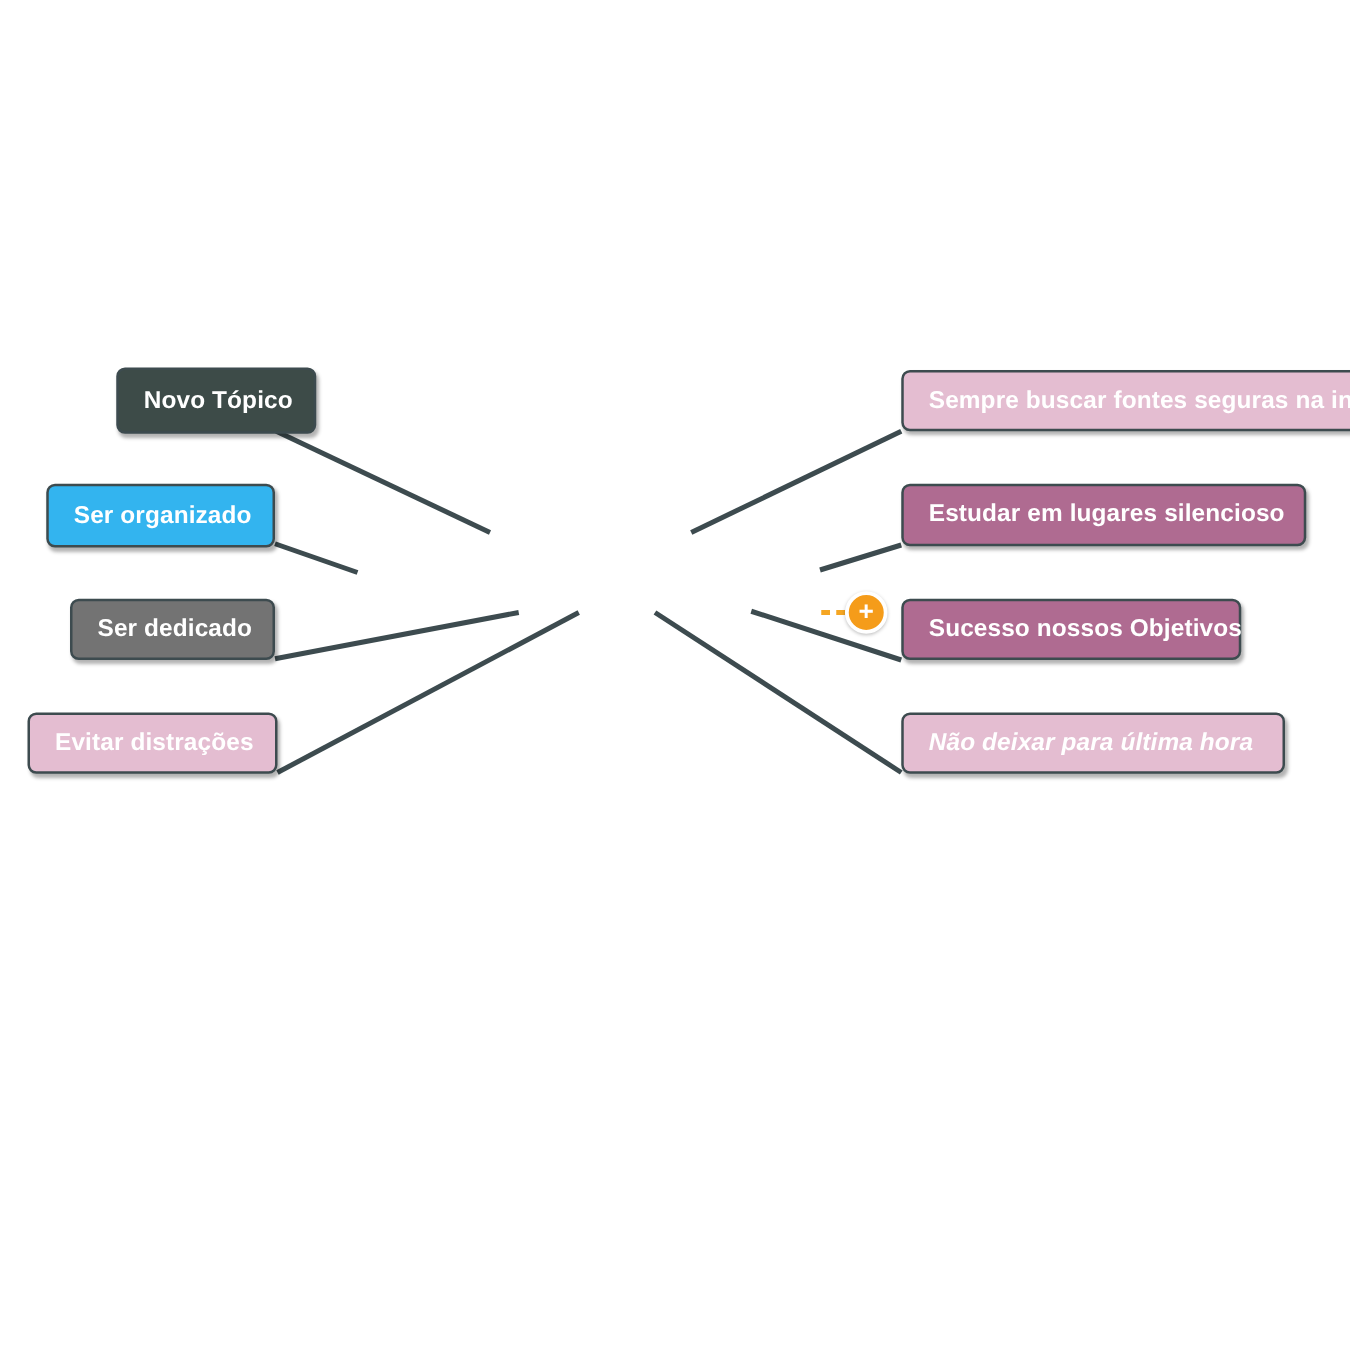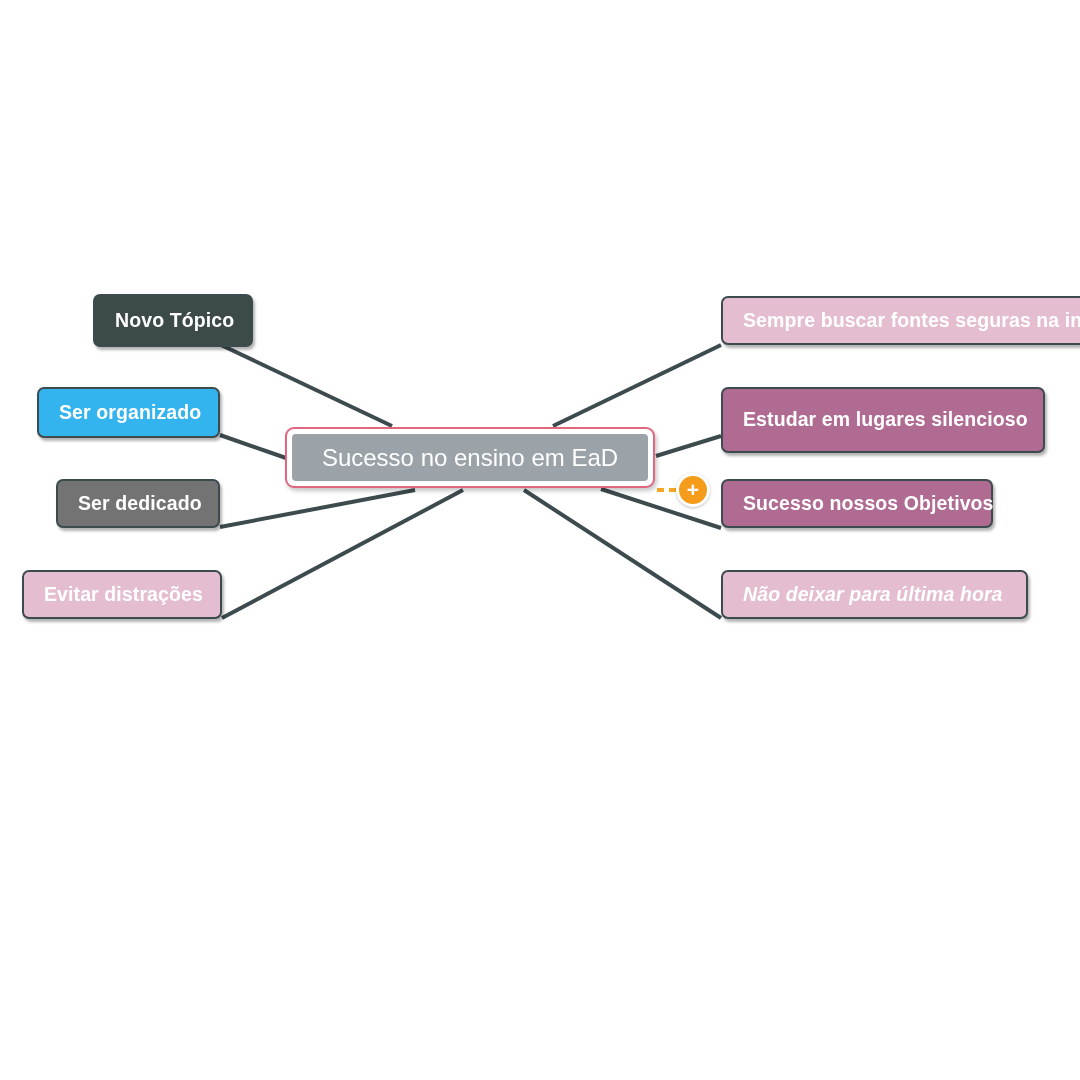--- a/index.html
+++ b/index.html
@@ -129,34 +129,29 @@
       </div>
       <div class="node" style="left: 56px; top: 479px; width: 164px; height: 49px; background: #737373; border-color: rgb(61, 75, 79);">
         <span class="label" style="color: rgb(255, 255, 255);">Ser dedicado</span>
       </div>
       <div class="node" style="left: 22px; top: 570px; width: 200px; height: 49px; background: rgb(228, 189, 209); border-color: rgb(61, 75, 79);">
         <span class="label" style="color: rgb(255, 255, 255);">Evitar distrações</span>
       </div>
       <div class="node" style="left: 721px; top: 296px; width: 400px; height: 49px; background: rgb(228, 189, 209); border-color: rgb(61, 75, 79);">
         <span class="label" style="color: rgb(255, 255, 255);">Sempre buscar fontes seguras na in</span>
       </div>
-      <div class="node" style="left: 721px; top: 387px; width: 324px; height: 66px; background: rgb(175, 107, 145); border-color: rgb(61, 75, 79);">
+      <div class="node" style="left: 721px; top: 387px; width: 324px; height: 50px; background: rgb(175, 107, 145); border-color: rgb(61, 75, 79);">
         <span class="label" style="color: rgb(255, 255, 255);">Estudar em lugares silencioso</span>
       </div>
       <div class="node" style="left: 721px; top: 479px; width: 272px; height: 49px; background: rgb(175, 107, 145); border-color: rgb(61, 75, 79);">
         <span class="label" style="color: rgb(255, 255, 255);">Sucesso nossos Objetivos</span>
       </div>
       <div class="node" style="left: 721px; top: 570px; width: 307px; height: 49px; background: rgb(228, 189, 209); border-color: rgb(61, 75, 79);">
         <span class="label" style="color: rgb(255, 255, 255); font-style: italic;">Não deixar para última hora</span>
       </div>
     </div>
 
-  <div class="node-central" id="central-node" style="left: 285px; top: 427px; width: 370px; height: 61px; border-color: rgb(224, 103, 127);">
-    <div class="inner" style="background: rgb(155, 162, 168);">
-      <span class="label">Sucesso no ensino em  EaD</span>
-    </div>
-  </div>
 
   <div class="add-button" id="add-button" style="left: 676px; top: 473px; width: 34px; height: 34px; background: rgb(245, 156, 26);">
     <span class="plus">+</span>
   </div>
 
 </div>
 
 </body></html>

